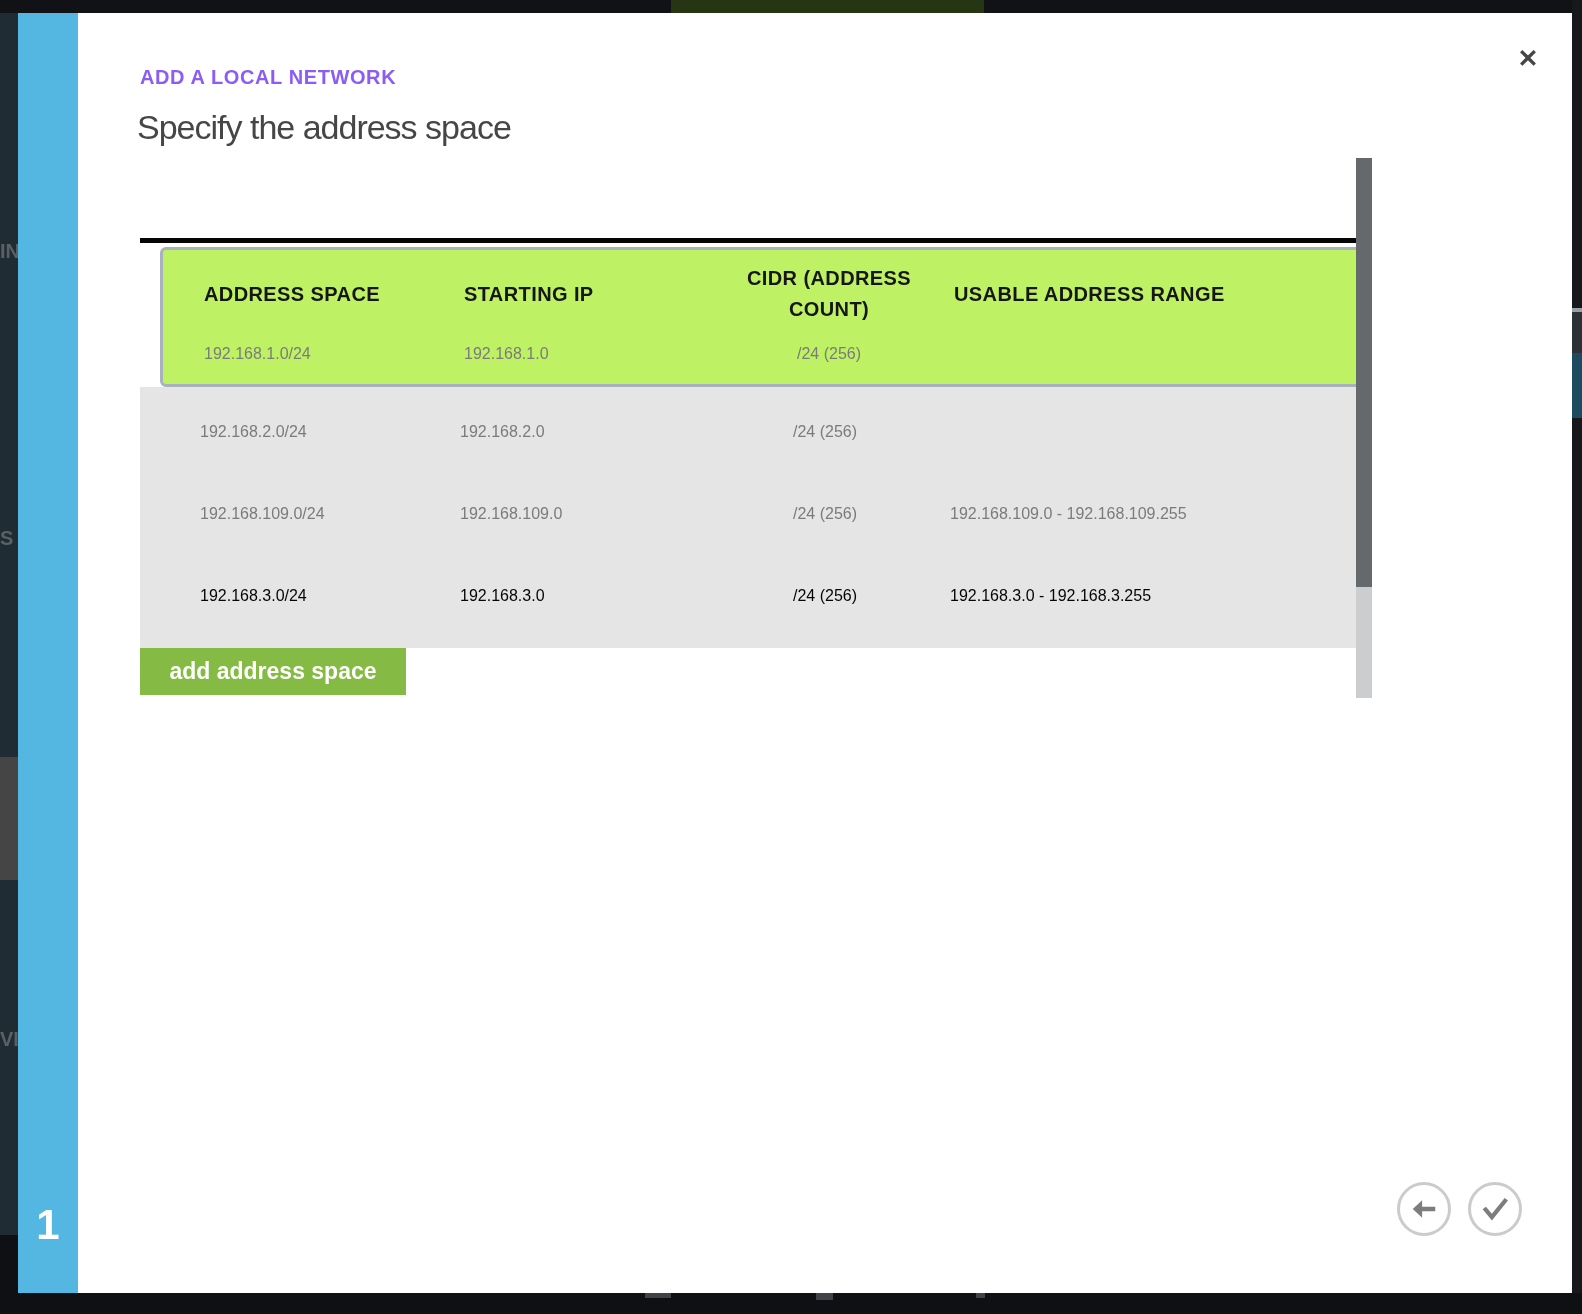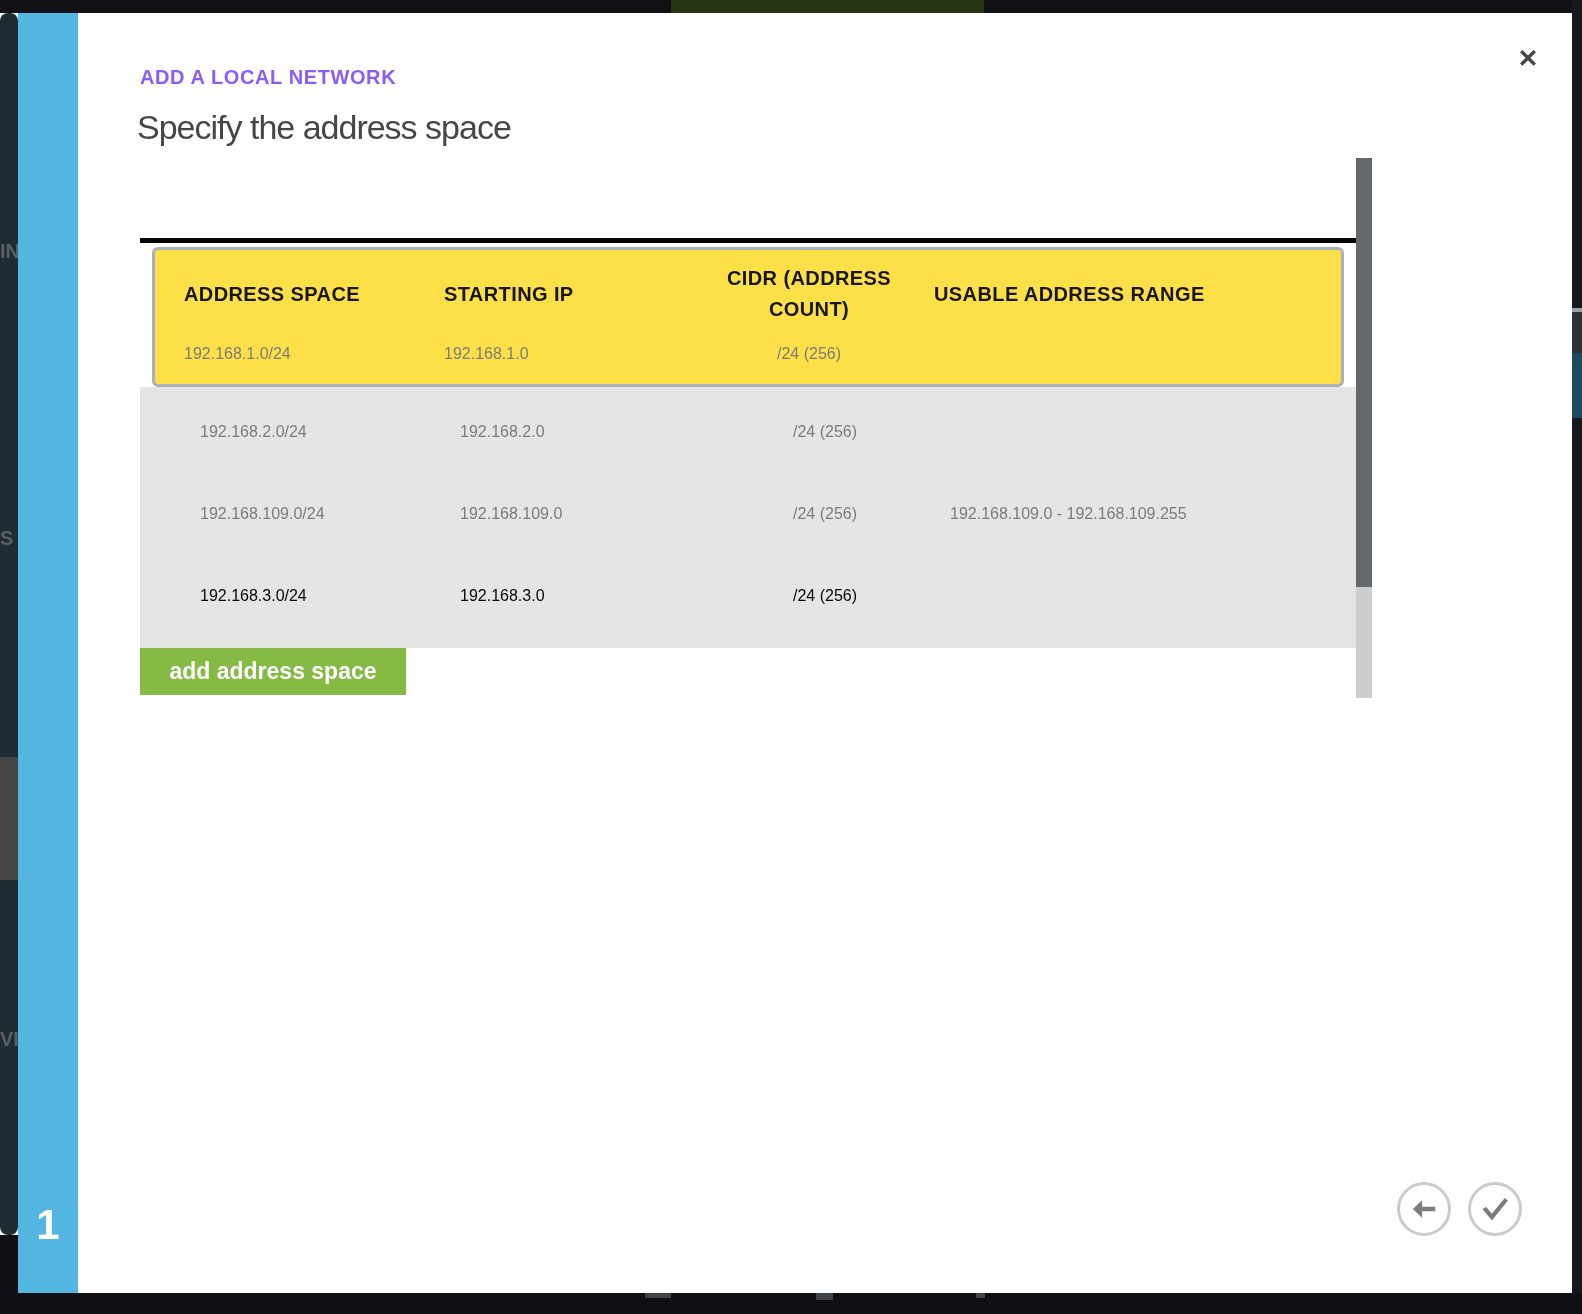--- a/index.html
+++ b/index.html
@@ -10,21 +10,21 @@
   }
   .abs{position:absolute;}
   
   .topbar{left:0;top:0;width:1582px;height:13px;background:#101216;}
   .topbar-green{left:671px;top:0;width:313px;height:13px;background:#263612;}
   .bottombar{left:0;top:1293px;width:1582px;height:21px;background:#0e1013;}
   .nub{background:#3f4347;}
   .nub1{left:645px;top:1293px;width:26px;height:5px;}
   .nub2{left:816px;top:1293px;width:17px;height:7px;}
   .nub3{left:976px;top:1293px;width:9px;height:5px;}
-  .left-strip{left:0;top:13px;width:18px;height:1222px;background:#1f2c34;overflow:hidden;border-radius:8px;}
+  .left-strip{left:0;top:13px;width:18px;height:1222px;background:#1f2c34;overflow:hidden;}
   .left-strip-gray{left:0;top:757px;width:18px;height:123px;background:#454545;}
   .left-strip-black{left:0;top:1235px;width:18px;height:58px;background:#0e1013;}
   .clip-label{position:absolute;left:0;width:18px;overflow:hidden;white-space:nowrap;
     font-size:20px;font-weight:bold;color:#5a6065;}
   .clip-in{top:227px;}
   .clip-s{top:514px;}
   .clip-vi{top:1015px;}
   .right-strip{left:1572px;top:0;width:10px;height:1314px;background:#16181c;}
   .rs-line{left:1572px;top:308px;width:10px;height:4px;background:#9aa0a5;}
   .rs-gray{left:1572px;top:312px;width:10px;height:41px;background:#2d3135;}
@@ -34,22 +34,22 @@
   .step-num{position:absolute;left:0;top:1188px;width:60px;text-align:center;
     color:#ffffff;font-size:42px;font-weight:bold;}
   
   .dialog{left:78px;top:13px;width:1494px;height:1280px;background:#ffffff;}
   .eyebrow{left:140px;top:66px;font-size:20px;font-weight:bold;color:#8b5cf6;letter-spacing:0.6px;}
   .title{left:137px;top:108px;margin:0;font-size:34px;font-weight:300;color:#464646;letter-spacing:-1px;}
   .close-btn{left:1508px;top:38px;width:40px;height:40px;background:none;border:none;cursor:pointer;
     font-size:25px;font-weight:bold;color:#454545;line-height:40px;text-align:center;padding:0;}
   
   .topline{left:140px;top:238px;width:1216px;height:5px;background:#050505;}
-  .sel-box{left:152px;top:247px;width:1186px;height:134px;background:#fde047;
-    border:3px solid #a9b2bc;border-radius:6px;}
+  .sel-box{left:160px;top:247px;width:1186px;height:134px;background:#bef264;
+    border:3px solid #a9b2bc;border-radius:6px;padding-left:12px;}
   .rows-area{left:140px;top:387px;width:1216px;height:261px;background:#e5e5e5;padding-top:4px;box-sizing:border-box;}
   .grid{display:grid;grid-template-columns:260px 230px 260px 1fr;align-items:center;}
   .sel-box .grid{padding-left:29px;}
   .rows-area .grid{padding-left:60px;}
   .header-row{padding-top:13px;min-height:62px;}
   .hcell{font-size:20px;font-weight:bold;color:#161616;letter-spacing:0.4px;line-height:31px;}
   .hcell .wrapbox{display:inline-block;width:200px;}
   .cell{font-size:16px;color:#7b7b7b;}
   .row-first{height:58px;}
   .data-row{height:82px;}
@@ -129,20 +129,21 @@
   <div class="grid data-row">
     <div class="cell">192.168.109.0/24</div>
     <div class="cell">192.168.109.0</div>
     <div class="cell col3">/24 (256)</div>
     <div class="cell col4">192.168.109.0 - 192.168.109.255</div>
   </div>
   <div class="grid data-row row-new">
     <div class="cell">192.168.3.0/24</div>
     <div class="cell">192.168.3.0</div>
     <div class="cell col3">/24 (256)</div>
+    <div class="cell col4">192.168.3.0 - 192.168.3.255</div>
   </div>
 </div>
 
 <button class="abs add-btn">add address space</button>
 
 <div class="abs sb-thumb"></div>
 <div class="abs sb-track"></div>
 
 <button class="abs circle-btn back-btn">
   <span>

